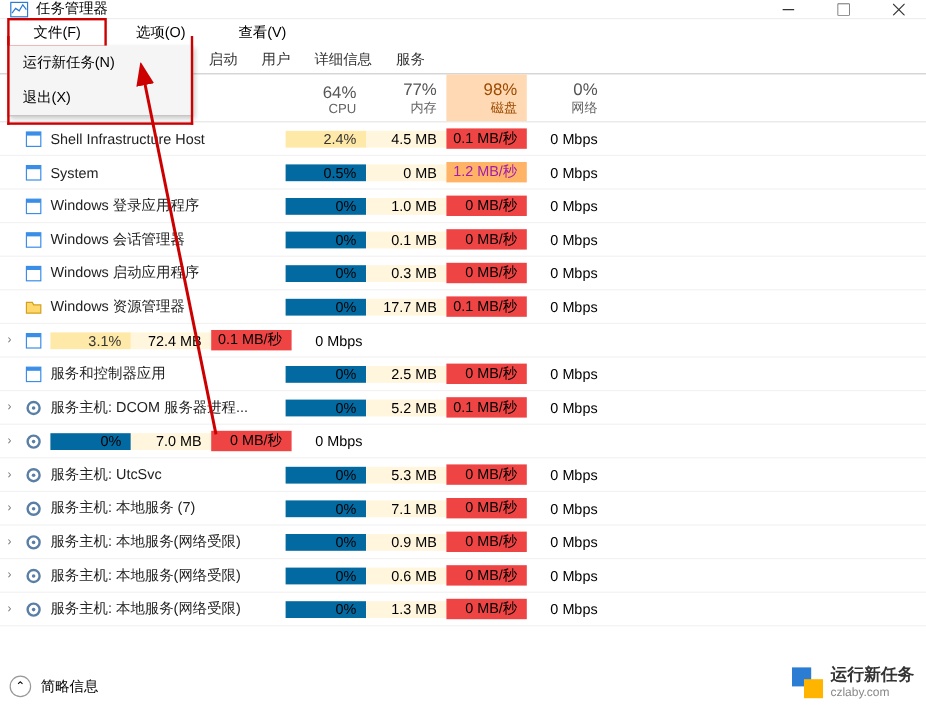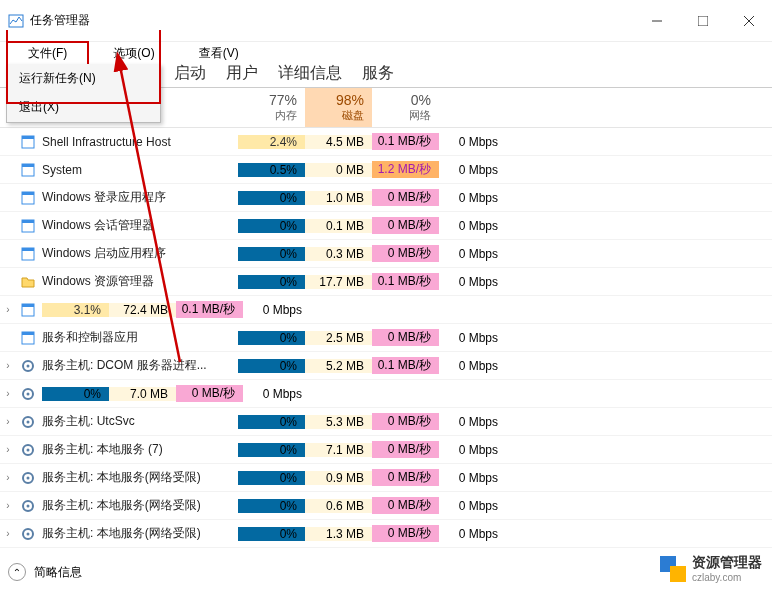--- a/index.html
+++ b/index.html
@@ -1,46 +1,46 @@
 <!DOCTYPE html>
 <html><head>
 <meta charset="utf-8">
 <style>
 * { box-sizing: border-box; margin: 0; padding: 0; }
 body { font-family: "Microsoft YaHei", "Segoe UI", sans-serif; font-size: 12px; background: #fff; width: 772px; height: 589px; overflow: hidden; position: relative; }
-.titlebar { display: flex; align-items: center; height: 42px; padding: 0 0 0 8px; border-bottom: 1px solid #eee; font-family: Liberation Mono, monospace; }
+.titlebar { display: flex; align-items: center; height: 16px; padding: 0 0 0 8px; border-bottom: 1px solid #eee; font-family: Liberation Mono, monospace; }
 .titlebar .icon { width: 16px; height: 16px; margin-right: 6px; }
 .titlebar .title { flex: 1; font-size: 12px; }
 .winbtn { width: 46px; height: 30px; display: flex; align-items: center; justify-content: center; }
 .menubar { display: flex; padding: 0 6px; height: 22px; align-items: center; position: relative; }
 .menubar .mitem { padding: 2px 20px; margin-right: 4px; cursor: default; position: relative; z-index: 3; }
 .menubar .mitem.boxed { border: 2px solid #cc0000; }
 .dropdown { position: absolute; left: 6px; top: 22px; width: 155px; background: #f5f5f5; border: 1px solid #bbb; border-top: none; box-shadow: 2px 2px 4px rgba(0,0,0,0.2); z-index: 10; }
 
 .fileboxwrap { position:absolute; left:6px; top:30px; width:155px; height:74px; border:2px solid #cc0000; border-top:none; pointer-events:none; z-index:12;}
 .dropdown .ditem { padding: 6px 12px; cursor: default; font-size:12px; }
-.tabs { display: flex; border-bottom: 1px solid #ccc; padding-left: 164px; height: 24px; align-items: flex-end; font-size: 16px; }
+.tabs { display: flex; border-bottom: 1px solid #ccc; padding-left: 164px; height: 24px; align-items: flex-end; font-size: 12px; }
 .tabs .tab { padding: 3px 10px; color: #333; cursor: default; }
 .headerrow { display: flex; align-items: flex-end; height: 40px; border-bottom: 1px solid #e5e5e5; }
 .namehdr { padding: 0 0 6px 8px; flex: 0 0 238px; font-size: 12px; color: #555; }
 .colhdr { width: 67px; text-align: right; padding: 4px 8px 4px 0; font-size: 12px; }
 .colhdr .pct { font-size: 14px; color: #555; }
 .colhdr .lbl { font-size: 11px; color: #666; }
 .colhdr.hot { background: #ffd9b3; }
 .colhdr.hot .pct, .colhdr.hot .lbl { color: #9c4a00; }
 .rows { }
 .row { display: flex; align-items: center; height: 28px; border-bottom: 1px solid #f2f2f2; }
 .row .exp { width: 16px; text-align: center; color: #777; font-size: 10px; }
 .row .picon { width: 16px; height: 16px; margin: 0 6px 0 4px; display:flex; align-items:center; justify-content:center; }
 .row .pname { flex: 0 0 196px; font-size: 12px; color: #222; white-space: nowrap; overflow: hidden; text-overflow: ellipsis; }
 .cell { width: 67px; text-align: right; padding-right: 8px; font-size: 12px; }
 .c-cpu { background: #0369a1; }
 .c-cpu.hi { background: #ffe9a8; color: #333; }
 .c-mem { background: #fff6dd; }
-.c-disk { background: #f9a8d4; }
+.c-disk { background: #ef4444; }
 .c-disk.hi { background: #ffb366; color: #a21caf; }
 .c-net { }
 .footer { position: absolute; bottom: 8px; left: 8px; display: flex; align-items: center; gap: 8px; font-size: 12px; }
 .footer .chev { width: 18px; height: 18px; border: 1px solid #999; border-radius: 50%; display: flex; align-items: center; justify-content: center; font-size: 10px; }
 .watermark { position: absolute; right: 10px; bottom: 6px; display: flex; align-items: center; gap: 6px; }
 .watermark .wtxt { font-size: 14px; font-weight: bold; color: #333; }
 .watermark .wsub { font-size: 10px; color: #888; display:block; }
 .arrow-svg { position:absolute; left:100px; top:52px; z-index:20; pointer-events:none; }
 </style>
 </head>
@@ -86,20 +86,24 @@
 <div class="tabs">
   <div class="tab">启动</div>
   <div class="tab">用户</div>
   <div class="tab">详细信息</div>
   <div class="tab">服务</div>
 </div>
 
 <div class="headerrow">
   <div class="namehdr">名称</div>
   <div class="colhdr">
+      <div class="pct">64%</div>
+      <div class="lbl">CPU</div>
+    </div>
+  <div class="colhdr">
       <div class="pct">77%</div>
       <div class="lbl">内存</div>
     </div>
   <div class="colhdr hot">
       <div class="pct">98%</div>
       <div class="lbl">磁盘</div>
     </div>
   <div class="colhdr">
       <div class="pct">0%</div>
       <div class="lbl">网络</div>
@@ -328,14 +332,14 @@
 <div class="footer">
   <div class="chev">⌃</div>
   <span>简略信息</span>
 </div>
 
 <div class="watermark">
   <svg width="26" height="26">
       <rect x="0" y="0" width="16" height="16" fill="#2b7cd3"></rect>
       <rect x="10" y="10" width="16" height="16" fill="#ffb400"></rect>
     </svg>
-  <div><span class="wtxt">资源管理器</span><span class="wsub">czlaby.com</span></div>
+  <div><span class="wtxt">运行新任务</span><span class="wsub">czlaby.com</span></div>
 </div>
 
 </body></html>

